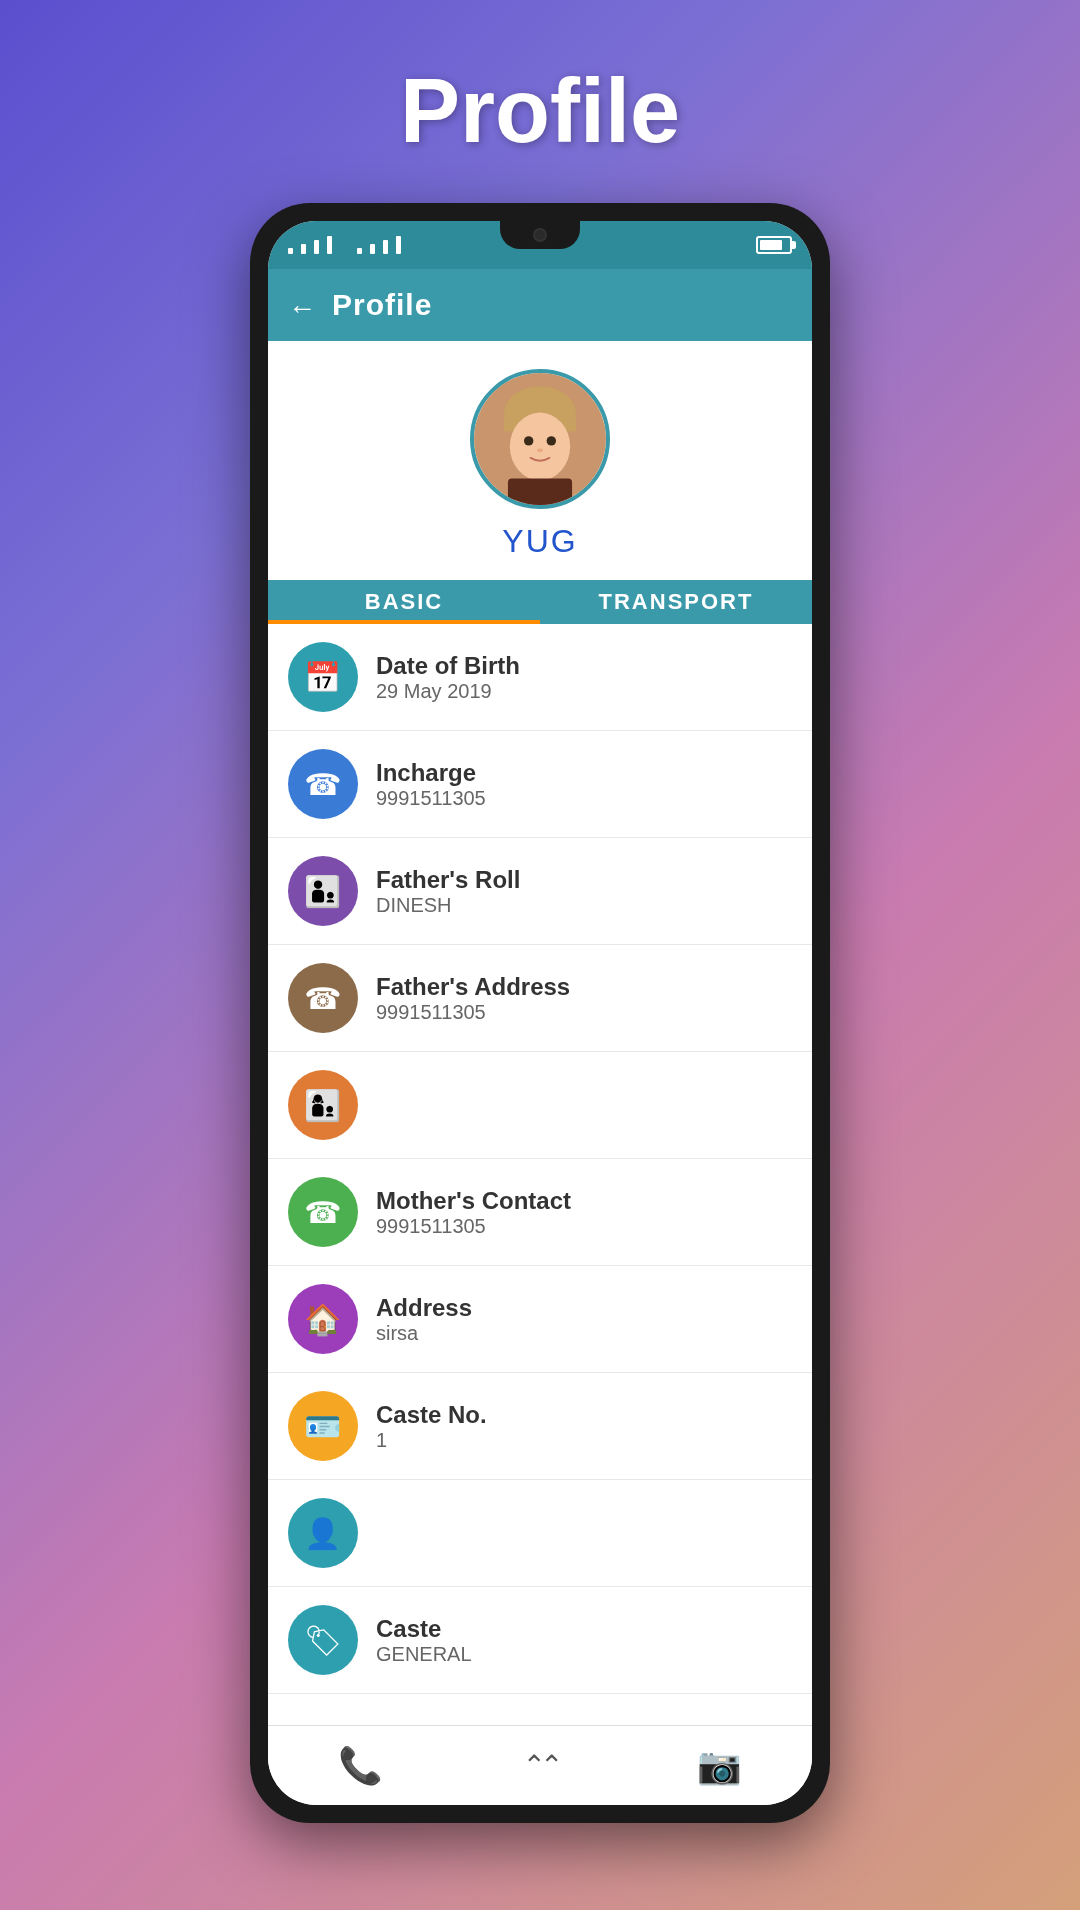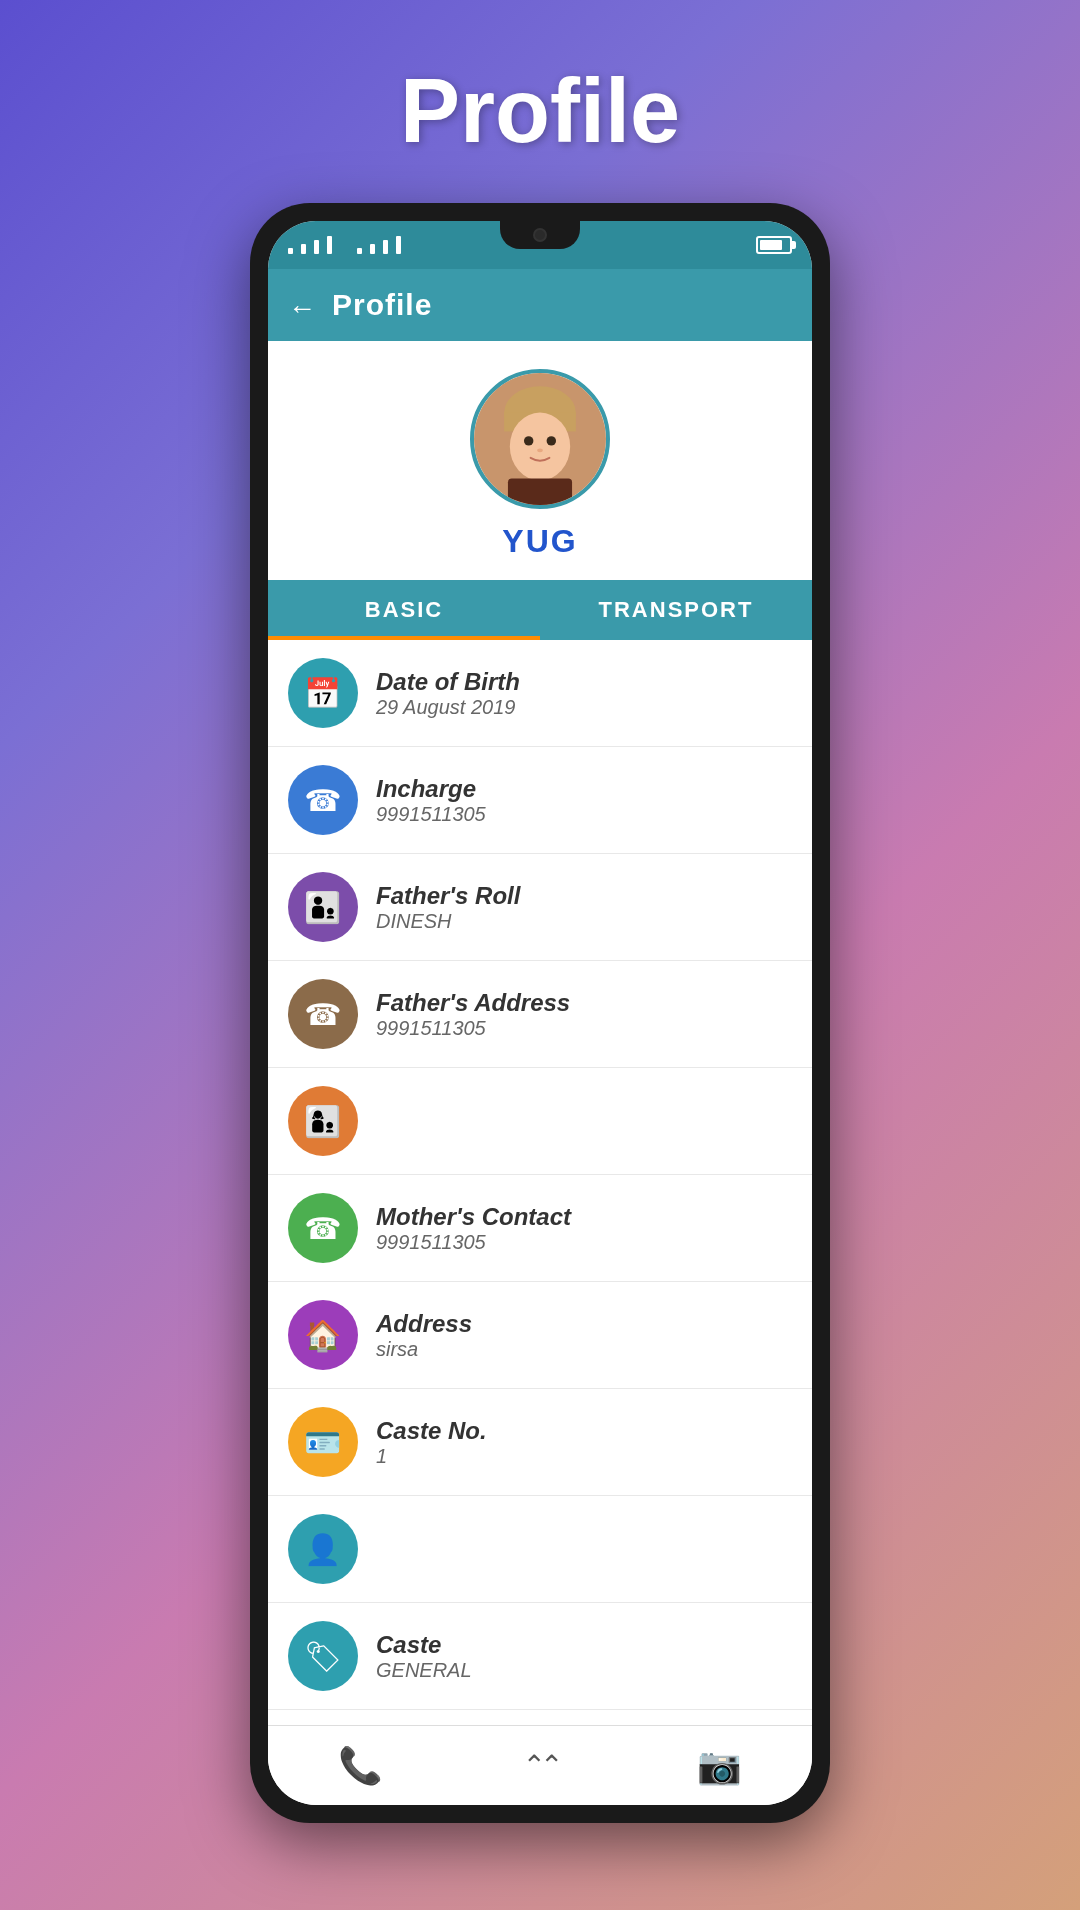--- a/index.html
+++ b/index.html
@@ -159,28 +159,28 @@
       background: #e8d5c0;
       display: flex;
       align-items: center;
       justify-content: center;
       margin-bottom: 14px;
     }
 
     .student-name {
       color: #2255cc;
       font-size: 32px;
-      font-weight: bold;
+      font-weight: normal;
       letter-spacing: 2px;
     }
 
     .tabs-bar {
       background: #3a9aaa;
       display: flex;
-      height: 60px;
+      height: 44px;
     }
 
     .tab {
       flex: 1;
       display: flex;
       align-items: center;
       justify-content: center;
       color: white;
       font-size: 22px;
       font-weight: bold;
@@ -222,21 +222,20 @@
       align-items: center;
       justify-content: center;
       flex-shrink: 0;
       font-size: 30px;
       color: white;
     }
 
     .info-text {
       display: flex;
       flex-direction: column;
-      font-style: italic;
     }
 
     .info-label {
       font-size: 24px;
       font-weight: bold;
       color: #333;
     }
 
     .info-value {
       font-size: 20px;
@@ -337,21 +336,21 @@
         <span>TRANSPORT</span>
       </div>
     </div>
 
     <div class="info-list">
 
       <div class="info-row">
         <div class="icon-circle ic-teal">📅</div>
         <div class="info-text">
           <span class="info-label">Date of Birth</span>
-          <span class="info-value">29 August 2019</span>
+          <span class="info-value">29 May 2019</span>
         </div>
       </div>
 
       <div class="info-row">
         <div class="icon-circle ic-blue">☎</div>
         <div class="info-text">
           <span class="info-label">Incharge</span>
           <span class="info-value">9991511305</span>
         </div>
       </div>

